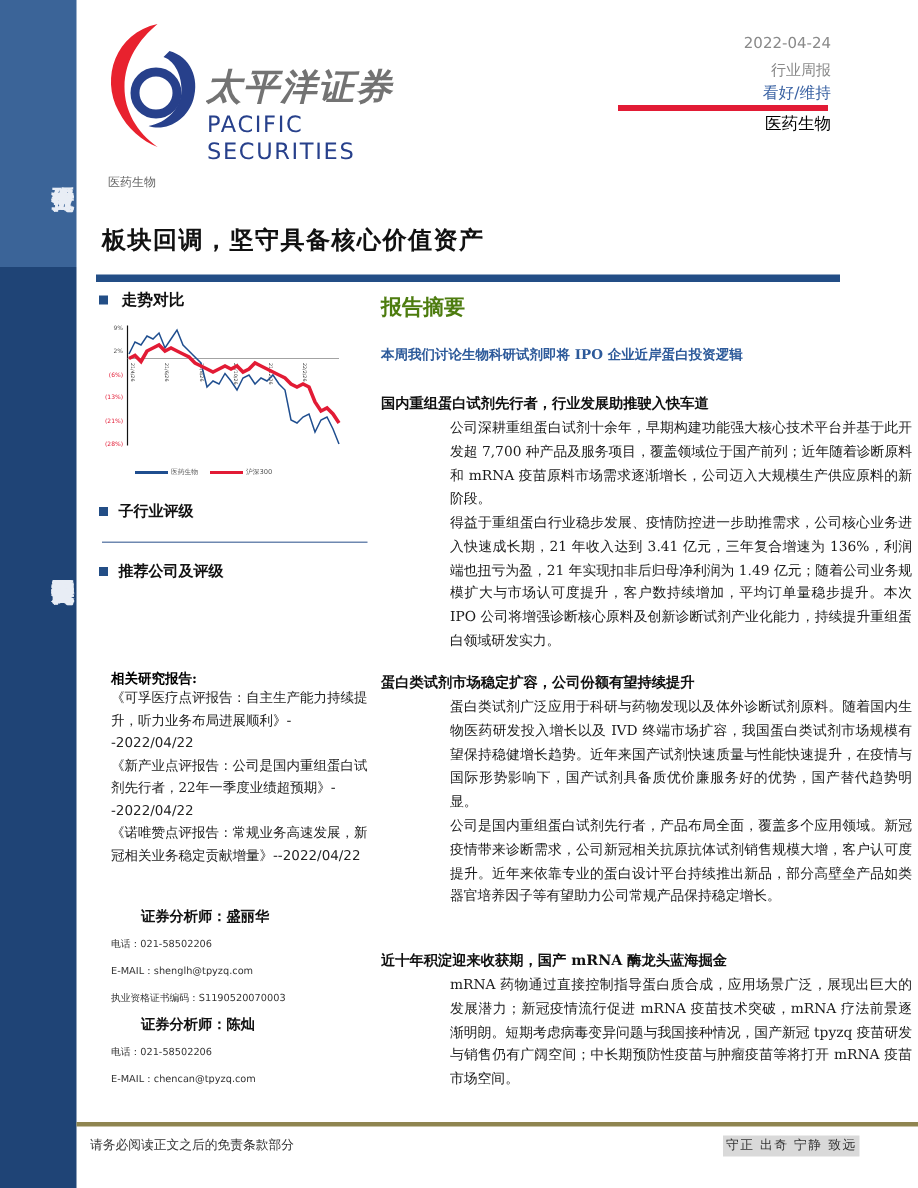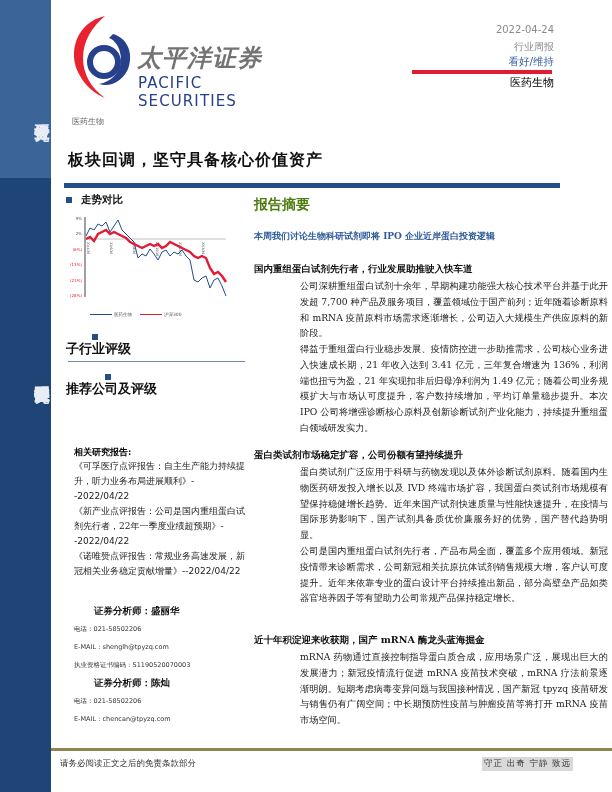--- a/index.html
+++ b/index.html
@@ -27,21 +27,21 @@
   .hdr-sector { position: absolute; right: 58px; top: 75px; font-family: "DejaVu Sans", sans-serif; font-size: 11px; color: #000; }
 
   .sector-tag { position: absolute; left: 72px; top: 116px; font-family: "DejaVu Sans", sans-serif; font-size: 8px; color: #666; }
 
   .title { position: absolute; left: 68px; top: 150px; font-size: 16px; font-weight: bold; color: #111; letter-spacing: 1px; }
   .title-rule { position: absolute; left: 64px; top: 183px; width: 496px; height: 5px; background: #234e86; }
 
   
   .sec-head { position: absolute; left: 66px; font-size: 10.5px; font-weight: bold; color: #111; display: flex; align-items: center; }
   .sec-head .sq { width: 6px; height: 6px; background: #234e86; margin-right: 9px; display: inline-block; }
-  .sec-head.small { font-size: 13px; flex-direction: column; }
+  .sec-head.small { font-size: 10px; }
   .sec-head.small .sq { margin-right: 7px; }
 
   .chart { position: absolute; left: 68px; top: 212px; width: 176px; height: 88px; }
   .legend { position: absolute; left: 90px; top: 312px; display: flex; align-items: center; font-family: "DejaVu Sans", sans-serif; font-size: 4.5px; color: #555; }
   .legend .ln { display: inline-block; width: 22px; height: 1.5px; margin-right: 2px; }
   .legend .item { display: flex; align-items: center; margin-right: 8px; }
 
   .mid-rule { position: absolute; left: 68px; top: 361px; width: 177px; height: 1px; background: #6e88b0; }
 
   .related-head { position: absolute; left: 74px; top: 446px; font-size: 9px; font-weight: bold; }

